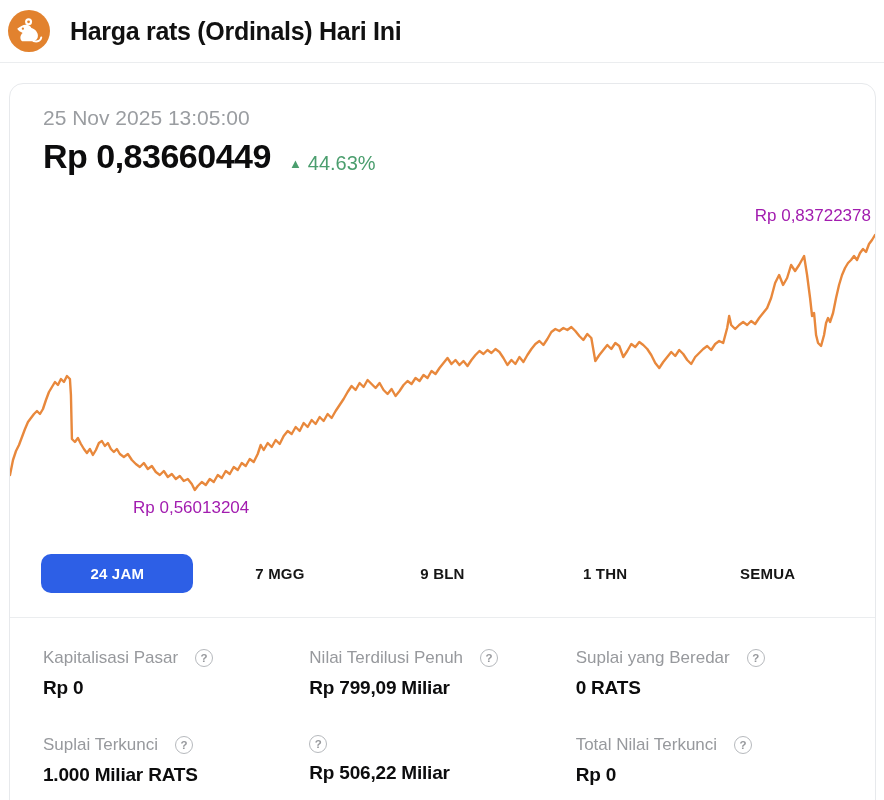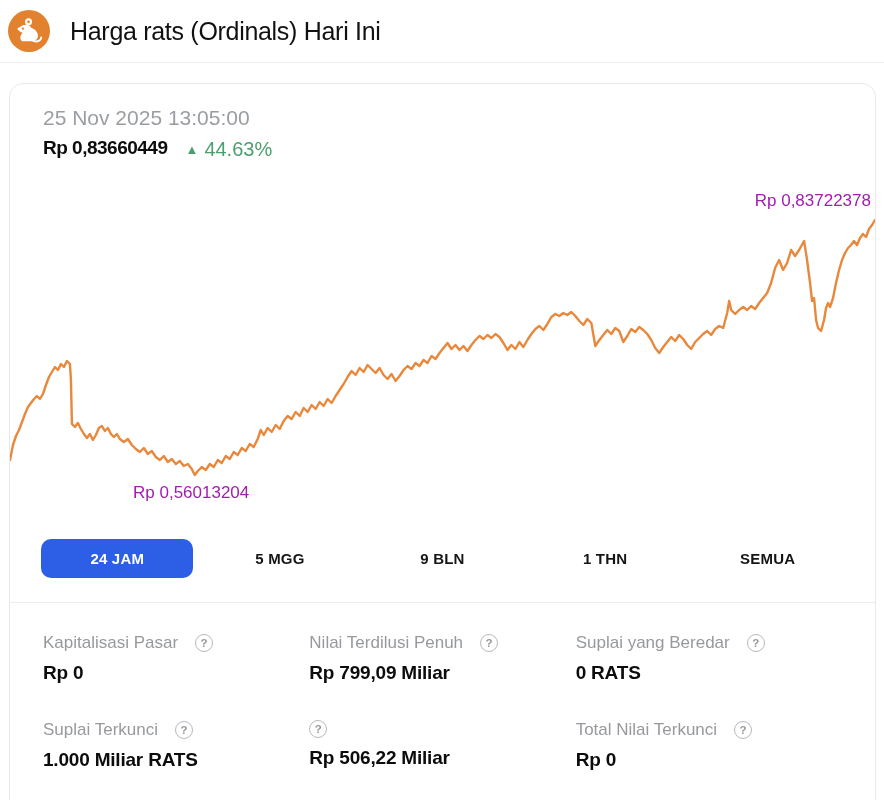--- a/index.html
+++ b/index.html
@@ -4,28 +4,28 @@
 <style>
   * { box-sizing: border-box; }
   html,body { margin:0; padding:0; }
   body {
     width:884px; height:800px; overflow:hidden; background:#fff;
     font-family:"Liberation Sans", sans-serif; color:#0c0c0d;
   }
   
   .header { display:flex; align-items:center; gap:20px; padding:10px 24px 10px 8px; border-bottom:1px solid #ebedef; }
   .coin-icon { width:42px; height:42px; flex:0 0 auto; }
-  .page-title { font-size:25px; font-weight:400; letter-spacing:-0.3px; color:#111; }
+  .page-title { font-size:25px; font-weight:700; letter-spacing:-0.3px; color:#111; }
 
   
   .card { margin:20px 8px 0 9px; border:1px solid #e7e9ec; border-radius:14px; height:760px; padding-top:22px; background:#fff; }
   .meta { padding:0 33px; }
   .timestamp { color:#9a9da1; font-size:21px; }
   .price-row { margin-top:7px; display:flex; align-items:baseline; gap:18px; }
-  .price { font-size:19px; font-weight:700; letter-spacing:-0.5px; color:#0c0c0d; }
+  .price { font-size:34px; font-weight:700; letter-spacing:-0.5px; color:#0c0c0d; }
   .change { color:#4B9E6E; font-size:20px; font-weight:500; display:flex; align-items:center; gap:6px; }
   .change .arrow { font-size:13px; line-height:1; }
 
   
   .chart { position:relative; margin-top:12px; height:350px; }
   .chart svg { position:absolute; left:0; top:0; width:100%; height:100%; display:block; }
   .chart-label { position:absolute; color:#a21caf; font-size:17px; white-space:nowrap; }
   .label-high { top:18px; right:4px; }
   .label-low { top:310px; left:123px; }
 
@@ -78,21 +78,21 @@
     </svg>
     <span class="chart-label label-high">Rp 0,83722378</span>
     <span class="chart-label label-low">Rp 0,56013204</span>
   </div>
 
   <div class="ranges">
     <div class="range-slot">
         <button class="range-btn active">24 JAM</button>
       </div>
     <div class="range-slot">
-        <button class="range-btn">5 MGG</button>
+        <button class="range-btn">7 MGG</button>
       </div>
     <div class="range-slot">
         <button class="range-btn">9 BLN</button>
       </div>
     <div class="range-slot">
         <button class="range-btn">1 THN</button>
       </div>
     <div class="range-slot">
         <button class="range-btn">SEMUA</button>
       </div>

